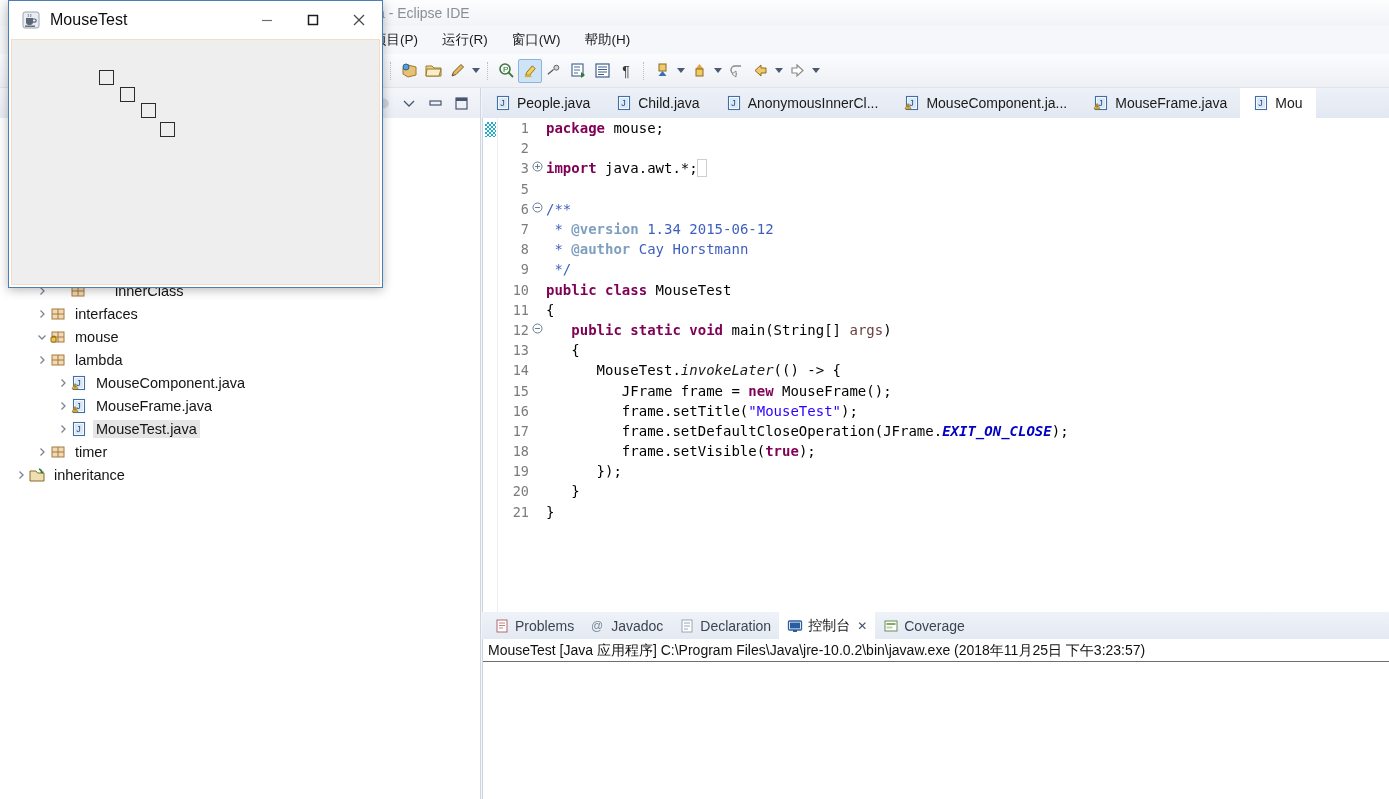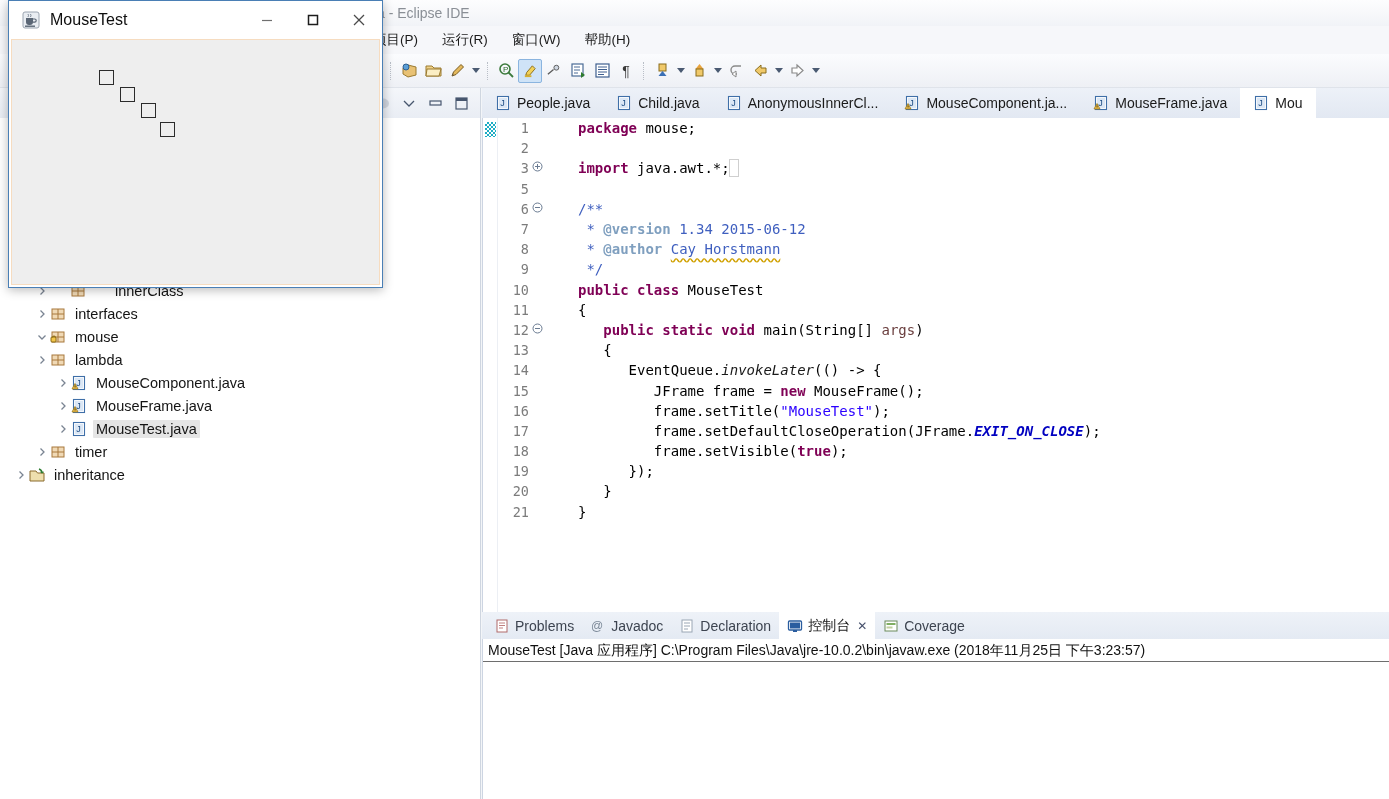--- a/index.html
+++ b/index.html
@@ -68,31 +68,31 @@
       linear-gradient(45deg,#1eadc4 25%,transparent 25%,transparent 75%,#1eadc4 75%),
       linear-gradient(45deg,#1eadc4 25%,transparent 25%,transparent 75%,#1eadc4 75%);
     background-size:4px 4px;background-position:0 0,2px 2px;background-color:#ffffff;}
 
   .code{position:absolute;left:14px;top:0;right:0;bottom:0;overflow:hidden;
     font-family:"DejaVu Sans Mono","Liberation Mono",monospace;font-size:14px;}
   .cline{height:20.2px;display:flex;align-items:center;white-space:pre;}
   .lnum{width:32px;text-align:right;color:#7c7c7c;font-size:13.5px;flex:0 0 32px;padding-right:2px;
     font-family:"DejaVu Sans Mono","Liberation Mono",monospace;}
   .fold{width:13px;flex:0 0 13px;text-align:center;color:#6a7b92;font-size:11px;}
-  .ctxt{padding-left:2px;margin-left:32px;}
+  .ctxt{padding-left:2px;}
 
   .kw{color:#7f0055;font-weight:bold;}
   .str{color:#2a00ff;}
   .jdoc{color:#3f5fbf;}
   .jdtag{color:#7f9fbf;font-weight:bold;}
   .stat{font-style:italic;}
   .sfield{color:#0000c0;font-weight:bold;font-style:italic;}
   .plain{color:#000000;}
   .param{color:#6a3e3e;}
-  .wavy{text-decoration:underline;text-decoration-style:wavy;text-decoration-color:#d0a000;
+  .wavy{text-decoration-style:wavy;text-decoration-color:#d0a000;
     text-underline-offset:3px;}
   .hl-box{outline:1px solid #cfcfcf;}
 
   .ed-hscroll{position:absolute;left:1px;top:555px;width:906px;height:19px;background:#f0f0f0;
     border-top:1px solid #e2e2e2;display:flex;align-items:center;}
   .hs-left{width:22px;height:19px;display:flex;align-items:center;justify-content:center;color:#7a7a7a;font-size:13px;}
   .hs-track{flex:1;height:19px;background:#f0f0f0;}
 
   
   #console{position:absolute;left:482px;top:697px;width:907px;height:102px;background:#ffffff;}
@@ -578,21 +578,21 @@
           <div class="cline"><span class="lnum">7</span><span class="fold"></span><span class="ctxt"><span class="jdoc"> * </span><span class="jdtag">@version</span><span class="jdoc"> 1.34 2015-06-12</span></span></div>
           <div class="cline"><span class="lnum">8</span><span class="fold"></span><span class="ctxt"><span class="jdoc"> * </span><span class="jdtag">@author</span><span class="jdoc"> </span><span class="jdoc wavy">Cay Horstmann</span></span></div>
           <div class="cline"><span class="lnum">9</span><span class="fold"></span><span class="ctxt"><span class="jdoc"> */</span></span></div>
           <div class="cline"><span class="lnum">10</span><span class="fold"></span><span class="ctxt"><span class="kw">public class </span><span class="plain">MouseTest</span></span></div>
           <div class="cline"><span class="lnum">11</span><span class="fold"></span><span class="ctxt"><span class="plain">{</span></span></div>
           <div class="cline"><span class="lnum">12</span><span class="fold"><svg width="11" height="11" viewBox="0 0 11 11">
                 <circle cx="5.5" cy="5.5" r="4.5" fill="none" stroke="#6a7b92" stroke-width="1"></circle>
                 <path d="M3 5.5 h5" stroke="#6a7b92" stroke-width="1"></path>
               </svg></span><span class="ctxt"><span class="plain">   </span><span class="kw">public static void </span><span class="plain">main(String[] </span><span class="param">args</span><span class="plain">)</span></span></div>
           <div class="cline"><span class="lnum">13</span><span class="fold"></span><span class="ctxt"><span class="plain">   {</span></span></div>
-          <div class="cline"><span class="lnum">14</span><span class="fold"></span><span class="ctxt"><span class="plain">      EventQueue.</span><span class="stat">invokeLater</span><span class="plain">(() -&gt; {</span></span></div>
+          <div class="cline"><span class="lnum">14</span><span class="fold"></span><span class="ctxt"><span class="plain">      MouseTest.</span><span class="stat">invokeLater</span><span class="plain">(() -&gt; {</span></span></div>
           <div class="cline"><span class="lnum">15</span><span class="fold"></span><span class="ctxt"><span class="plain">         JFrame frame = </span><span class="kw">new </span><span class="plain">MouseFrame();</span></span></div>
           <div class="cline"><span class="lnum">16</span><span class="fold"></span><span class="ctxt"><span class="plain">         frame.setTitle(</span><span class="str">"MouseTest"</span><span class="plain">);</span></span></div>
           <div class="cline"><span class="lnum">17</span><span class="fold"></span><span class="ctxt"><span class="plain">         frame.setDefaultCloseOperation(JFrame.</span><span class="sfield">EXIT_ON_CLOSE</span><span class="plain">);</span></span></div>
           <div class="cline"><span class="lnum">18</span><span class="fold"></span><span class="ctxt"><span class="plain">         frame.setVisible(</span><span class="kw">true</span><span class="plain">);</span></span></div>
           <div class="cline"><span class="lnum">19</span><span class="fold"></span><span class="ctxt"><span class="plain">      });</span></span></div>
           <div class="cline"><span class="lnum">20</span><span class="fold"></span><span class="ctxt"><span class="plain">   }</span></span></div>
           <div class="cline"><span class="lnum">21</span><span class="fold"></span><span class="ctxt"><span class="plain">}</span></span></div>
         </div>
     </div>
 

